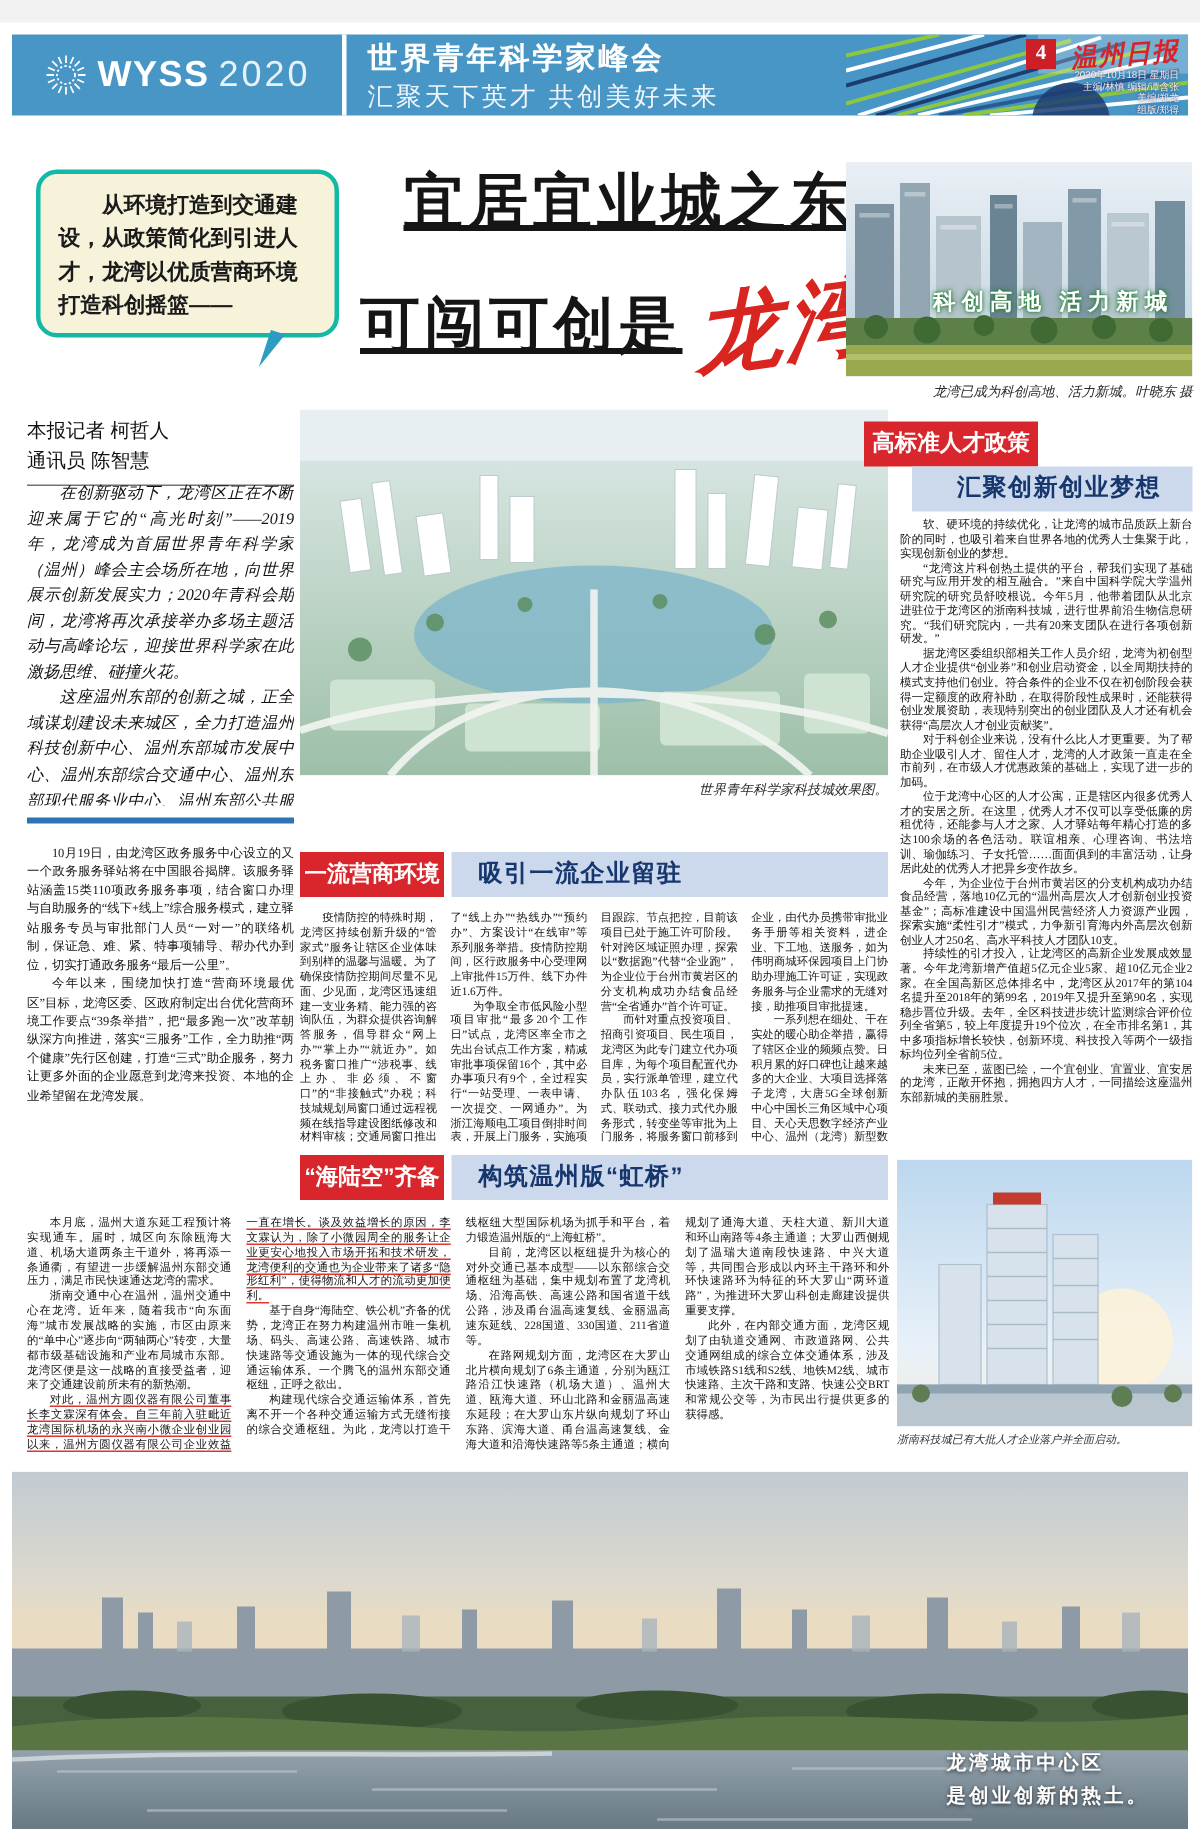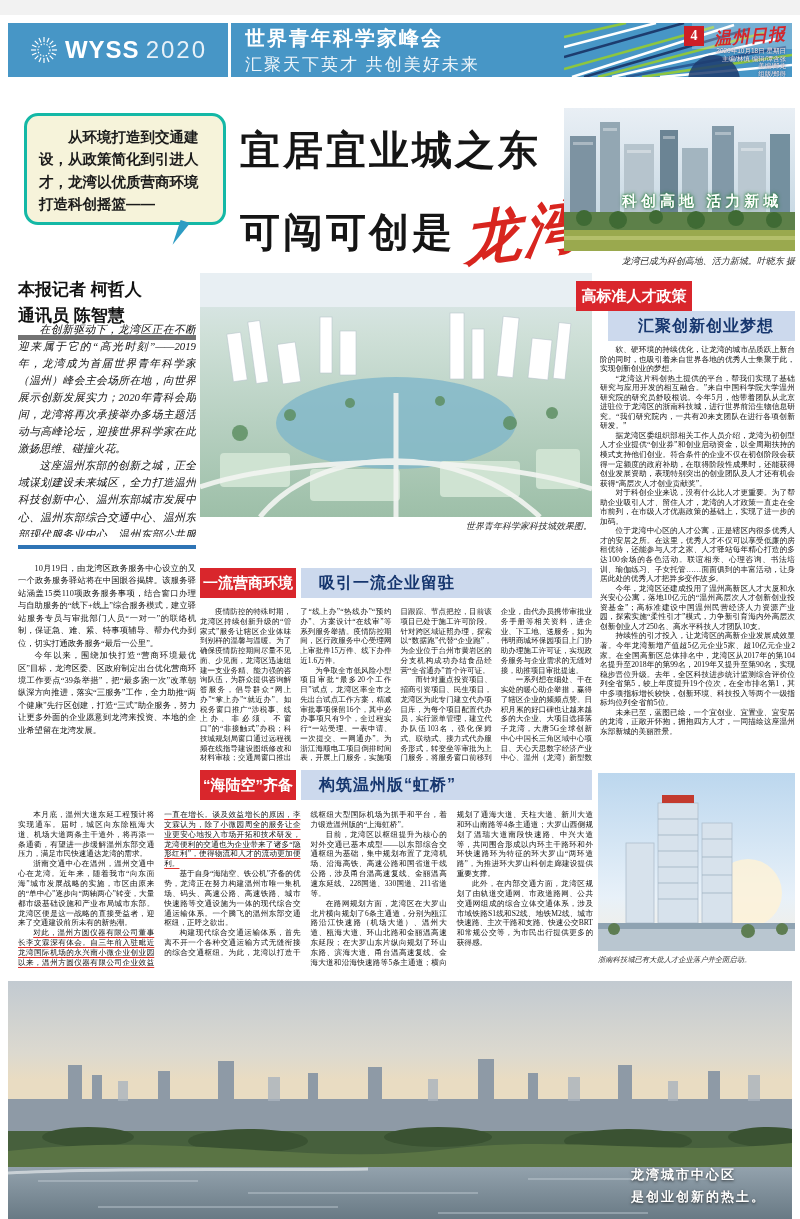--- a/index.html
+++ b/index.html
@@ -18,33 +18,33 @@
   .mh-t2 { color:#eef5fa; font-family:"Liberation Sans",sans-serif; font-size:17px; letter-spacing:2px; margin-top:1px; }
   .mh-right { position:relative; width:228px; height:54px; overflow:hidden; }
   .pageno { position:absolute; right:88px; top:3px; width:20px; height:20px; background:#cc1f26; color:#fff; font-weight:bold; font-size:14px; text-align:center; line-height:20px; }
   .paper { position:absolute; right:6px; top:2px; color:#d5252b; font-style:italic; font-weight:bold; font-size:17px; transform:rotate(-4deg); letter-spacing:1px; white-space:nowrap; }
   .credits { position:absolute; right:6px; top:24px; text-align:right; color:#fbe9e9; font-family:"Liberation Sans",sans-serif; font-size:6.5px; line-height:7.5px; text-shadow:0 0 2px #1d3c6e; }
 
   
   .bubble { position:absolute; left:24px; top:98px; width:202px; height:112px; background:#f6f3da; border:3px solid #14b8a6; border-radius:14px; padding:10px 12px; font-family:"Liberation Sans",sans-serif; font-weight:bold; font-size:14.5px; line-height:1.55; color:#1a1a1a; }
   .bubble .ind { display:inline-block; width:2em; }
   .bubble-tail { position:absolute; left:176px; top:208px; width:0; height:0; border-left:10px solid #2d9cc3; border-right:14px solid transparent; border-top:0; border-bottom:26px solid transparent; transform:rotate(18deg); }
-  .headline { position:absolute; left:240px; top:108px; width:330px; text-align:left; font-family:"Liberation Sans",sans-serif; font-weight:900; color:#151515; }
+  .headline { position:absolute; left:240px; top:92px; width:330px; text-align:right; font-family:"Liberation Sans",sans-serif; font-weight:900; color:#151515;text-decoration:underline; }
   .hl1 { font-size:40px; letter-spacing:3px; }
   .hl2 { font-size:40px; letter-spacing:3px; margin-top:10px; white-space:nowrap; }
   .brand { display:inline-block; font-family:"DejaVu Serif",serif; font-style:italic; font-weight:bold; color:#d8251f; font-size:58px; transform:rotate(-8deg) skewX(-6deg) translateY(6px); margin-left:8px; }
 
   .photo-frame { position:absolute; overflow:hidden; }
   .cap { font-size:9px; color:#2a2a2a; font-style:italic; }
   .cap-r { text-align:right; }
 
   .topphoto-overlay { position:absolute; left:30px; top:84px; color:#fff; font-family:"Liberation Sans",sans-serif; font-weight:bold; font-size:15px; letter-spacing:4px; text-shadow:0 0 4px #1f7a33,0 0 2px #1f7a33;padding-left:28px; }
 
   
-  .byline { position:absolute; left:18px; top:262px; width:178px; font-family:"Liberation Sans",sans-serif; font-weight:bold; font-size:17px; line-height:1.5; color:#111; border-bottom:5px solid #737373; padding-bottom:7px; }
+  .byline { position:absolute; left:18px; top:262px; width:178px; font-family:"Liberation Sans",sans-serif; font-weight:normal; font-size:13px; line-height:1.5; color:#111; border-bottom:1px solid #737373; padding-bottom:7px; }
   .leadstory { position:absolute; left:18px; top:306px; width:178px; height:216px; overflow:hidden; font-style:italic; font-size:10.8px; line-height:1.58; color:#111; }
   .leadstory p { text-indent:2em; text-align:justify; }
   .bluebar { position:absolute; left:18px; top:530px; width:178px; height:4px; background:#2e74b5; }
   .s1col1 { position:absolute; left:18px; top:548px; width:178px; height:242px; overflow:hidden; font-size:8.3px; line-height:1.5; color:#141414; }
   .s1col1 p, .cols p { text-indent:2em; text-align:justify; }
 
   
   .mainimg { left:200px; top:258px; width:392px; height:244px; }
   .mainimg-cap { position:absolute; left:200px; top:505px; width:392px; }
 
@@ -273,21 +273,21 @@
 
   <div class="tab talent-tab" style="position:absolute;">高标准人才政策</div>
   <div class="banner talent-banner" style="position:absolute;">汇聚创新创业梦想</div>
 
   <div class="cols talentcol">
     <p>软、硬环境的持续优化，让龙湾的城市品质跃上新台阶的同时，也吸引着来自世界各地的优秀人士集聚于此，实现创新创业的梦想。</p>
     <p>“龙湾这片科创热土提供的平台，帮我们实现了基础研究与应用开发的相互融合。”来自中国科学院大学温州研究院的研究员舒咬根说。今年5月，他带着团队从北京进驻位于龙湾区的浙南科技城，进行世界前沿生物信息研究。“我们研究院内，一共有20来支团队在进行各项创新研发。”</p>
     <p>据龙湾区委组织部相关工作人员介绍，龙湾为初创型人才企业提供“创业券”和创业启动资金，以全周期扶持的模式支持他们创业。符合条件的企业不仅在初创阶段会获得一定额度的政府补助，在取得阶段性成果时，还能获得创业发展资助，表现特别突出的创业团队及人才还有机会获得“高层次人才创业贡献奖”。</p>
     <p>对于科创企业来说，没有什么比人才更重要。为了帮助企业吸引人才、留住人才，龙湾的人才政策一直走在全市前列，在市级人才优惠政策的基础上，实现了进一步的加码。</p>
     <p>位于龙湾中心区的人才公寓，正是辖区内很多优秀人才的安居之所。在这里，优秀人才不仅可以享受低廉的房租优待，还能参与人才之家、人才驿站每年精心打造的多达100余场的各色活动。联谊相亲、心理咨询、书法培训、瑜伽练习、子女托管……面面俱到的丰富活动，让身居此处的优秀人才把异乡变作故乡。</p>
-    <p>今年，龙湾区还建成投用了温州高新区人才大厦和永兴安心公寓，落地10亿元的“温州高层次人才创新创业投资基金”；高标准建设中国温州民营经济人力资源产业园，探索实施“柔性引才”模式，力争新引育海内外高层次创新创业人才250名、高水平科技人才团队10支。</p>
+    <p>今年，为企业位于台州市黄岩区的分支机构成功办结食品经营，落地10亿元的“温州高层次人才创新创业投资基金”；高标准建设中国温州民营经济人力资源产业园，探索实施“柔性引才”模式，力争新引育海内外高层次创新创业人才250名、高水平科技人才团队10支。</p>
     <p>持续性的引才投入，让龙湾区的高新企业发展成效显著。今年龙湾新增产值超5亿元企业5家、超10亿元企业2家。在全国高新区总体排名中，龙湾区从2017年的第104名提升至2018年的第99名，2019年又提升至第90名，实现稳步晋位升级。去年，全区科技进步统计监测综合评价位列全省第5，较上年度提升19个位次，在全市排名第1，其中多项指标增长较快，创新环境、科技投入等两个一级指标均位列全省前5位。</p>
     <p>未来已至，蓝图已绘，一个宜创业、宜置业、宜安居的龙湾，正敞开怀抱，拥抱四方人才，一同描绘这座温州东部新城的美丽胜景。</p>
   </div>
 
   <div class="sect-row s2header">
     <div class="tab">“海陆空”齐备</div>
     <div class="banner">构筑温州版“虹桥”</div>
   </div>
 
   <div class="cols s2cols">

